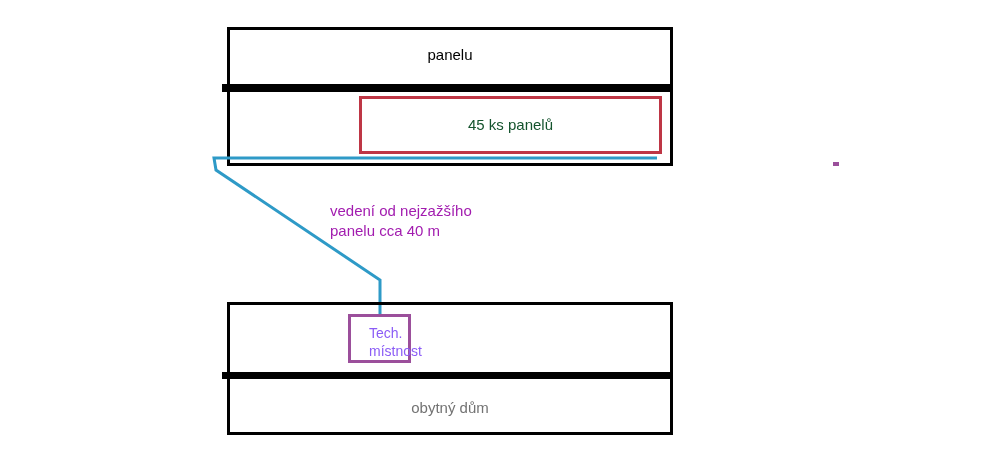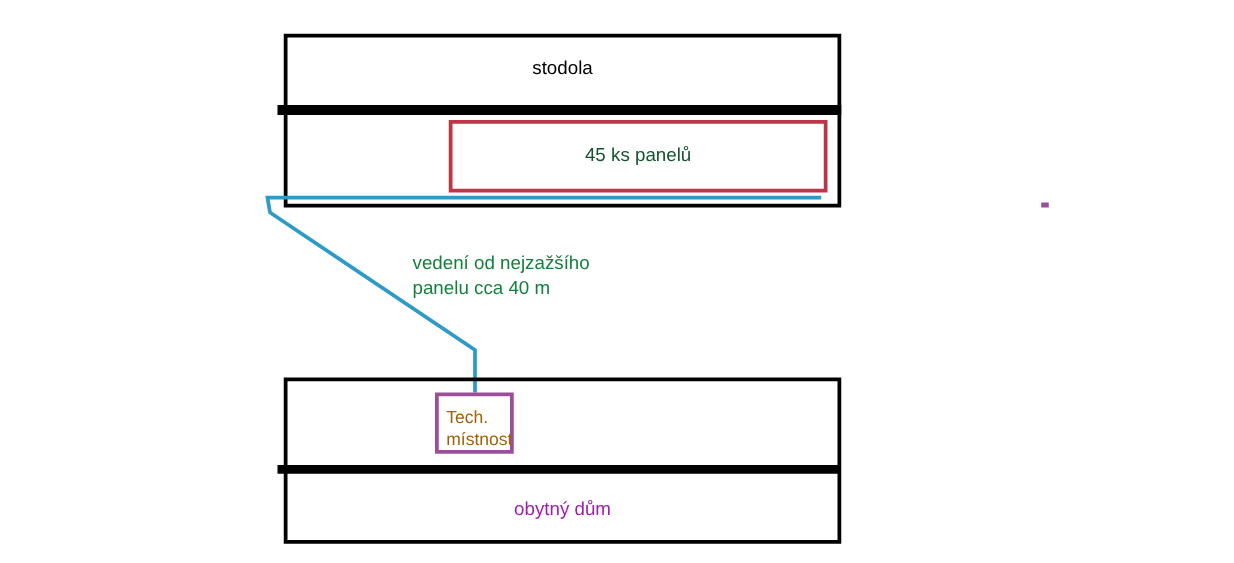--- a/index.html
+++ b/index.html
@@ -43,62 +43,62 @@
 
   
   .cable-svg {
     left: 0; top: 0; width: 987px; height: 450px;
     pointer-events: none;
   }
 
   
   .cable-label {
     left: 330px; top: 201px; width: 220px;
-    font-size: 15px; line-height: 20px; color: #15803d;
+    font-size: 15px; line-height: 20px; color: #a21caf;
   }
 
   
   .house-rect {
     left: 227px; top: 302px; width: 446px; height: 133px;
     border: 3px solid #000000; background: transparent;
   }
   .house-bar {
     left: 222px; top: 372px; width: 449px; height: 7px;
     background: #000000;
   }
   .house-label {
     left: 227px; top: 398px; width: 446px;
-    text-align: center; font-size: 15px; line-height: 19px; color: #a21caf;
+    text-align: center; font-size: 15px; line-height: 19px; color: #737373;
   }
 
   
   .tech-rect {
     left: 348px; top: 314px; width: 63px; height: 49px;
     border: 3px solid #9b4f9b;
     padding: 7px 0 0 6px;
     overflow: visible;
   }
   .tech-rect .line {
     display: block; font-size: 14px; line-height: 18px;
-    color: #a16207; white-space: nowrap;
+    color: #8b5cf6; white-space: nowrap; margin-left: 12px;
   }
 
   
   .stray-mark {
     left: 833px; top: 162px; width: 6px; height: 4px;
     background: #9b4f9b;
   }
 </style>
 </head>
 <body>
 
 <div class="canvas">
 
   <div class="abs barn-rect"></div>
-  <div class="abs barn-label">stodola</div>
+  <div class="abs barn-label">panelu</div>
   <div class="abs barn-bar"></div>
 
   <div class="abs panels-rect">
     <span class="panels-label">45 ks panelů</span>
   </div>
 
   <svg class="abs cable-svg" width="987" height="450" viewBox="0 0 987 450" xmlns="http://www.w3.org/2000/svg">
     <polyline points="657,158 214,158 216,170 380,280 380,314" fill="none" stroke="#2e9ac7" stroke-width="3" stroke-linejoin="miter"></polyline>
   </svg>
 

